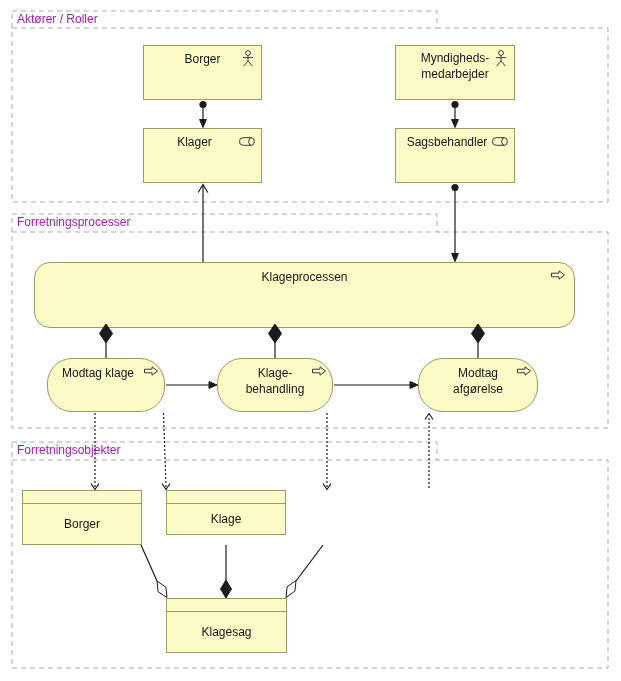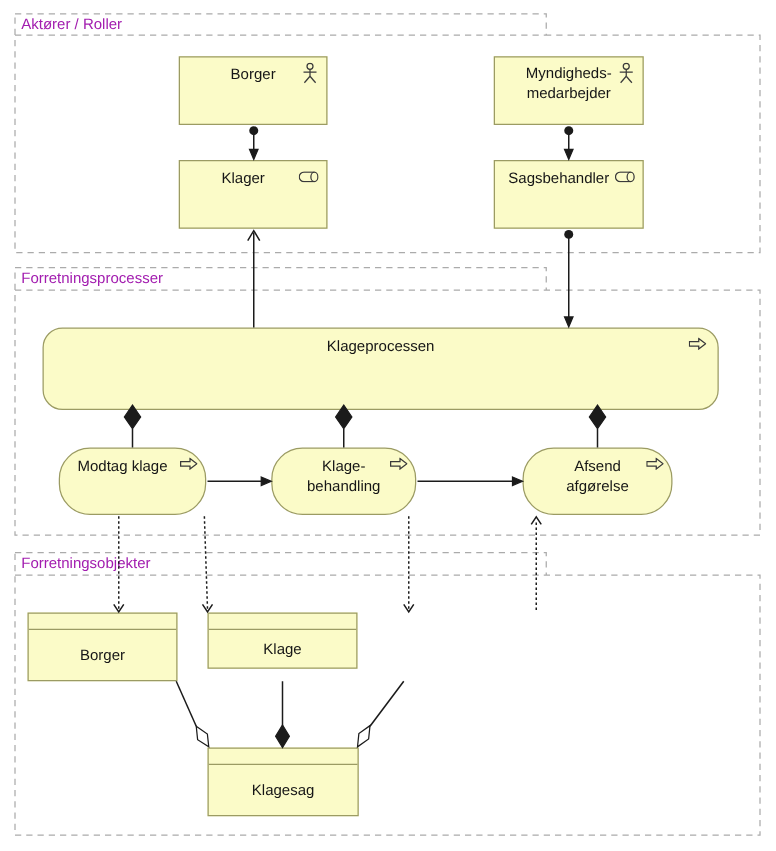--- a/index.html
+++ b/index.html
@@ -116,21 +116,21 @@
     </span>
     <div class="lbl" style="top:6px"><span class="narrow">Klage-behandling</span></div>
   </div>
 
   <div class="el rounded" style="left:418px;top:358px;width:120px;height:54px">
     <span class="corner-icon" style="right:6px;top:7px">
       <svg viewBox="0 0 14 10" width="14" height="10">
         <polygon points="0.5,3.2 8,3.2 8,0.8 13.5,5 8,9.2 8,6.8 0.5,6.8"></polygon>
       </svg>
     </span>
-    <div class="lbl" style="top:6px"><span class="narrow">Afsend afgørelse</span></div>
+    <div class="lbl" style="top:6px"><span class="narrow">Modtag afgørelse</span></div>
   </div>
 
   <div class="el obj" style="left:22px;top:490px;width:120px;height:55px">
     <div class="obj-band"></div>
     <div class="lbl">Borger</div>
   </div>
 
   <div class="el obj" style="left:166px;top:490px;width:120px;height:45px">
     <div class="obj-band"></div>
     <div class="lbl">Klage</div>

